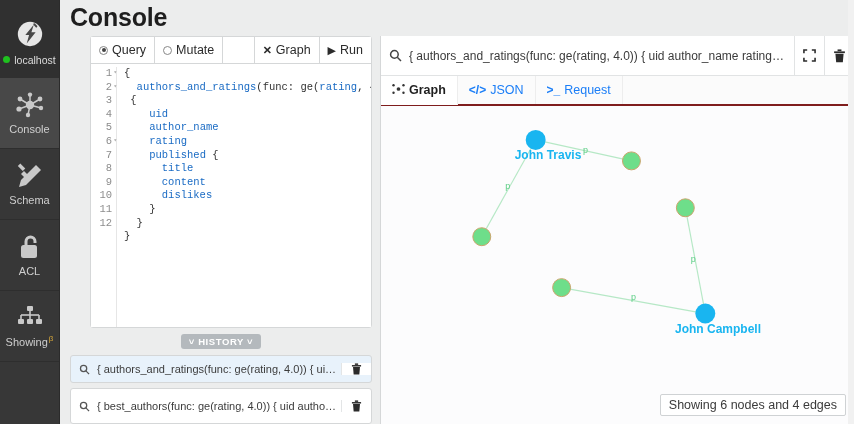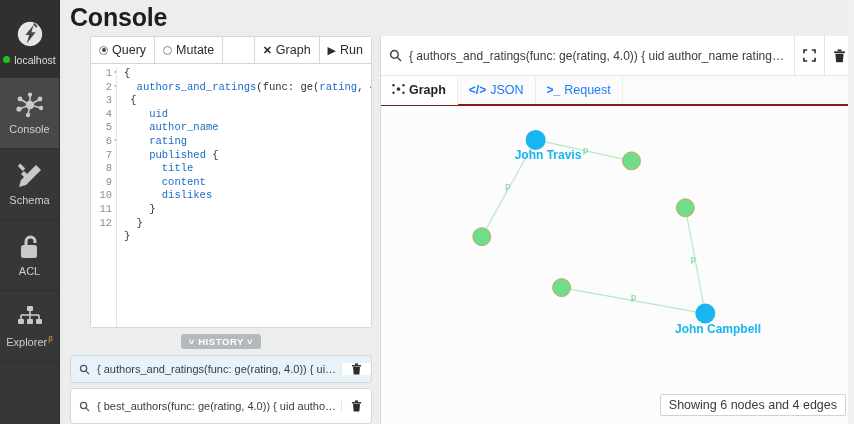--- a/index.html
+++ b/index.html
@@ -234,21 +234,21 @@
           <g stroke="#c9c9c9" stroke-width="1.6" fill="none">
             <line x1="14" y1="6" x2="14" y2="10"></line>
             <line x1="5" y1="10" x2="23" y2="10"></line>
             <line x1="5" y1="10" x2="5" y2="14"></line>
             <line x1="14" y1="10" x2="14" y2="14"></line>
             <line x1="23" y1="10" x2="23" y2="14"></line>
           </g>
         </svg>
       </span>
       <span class="nav-label">
-        <span>Explorer</span><span class="beta">β</span>
+        <span>Showing</span><span class="beta">β</span>
       </span>
     </div>
   </div>
 
   <div class="main">
     <div class="page-title">Console</div>
 
     <div class="content">
 
       <div class="editor-pane">

